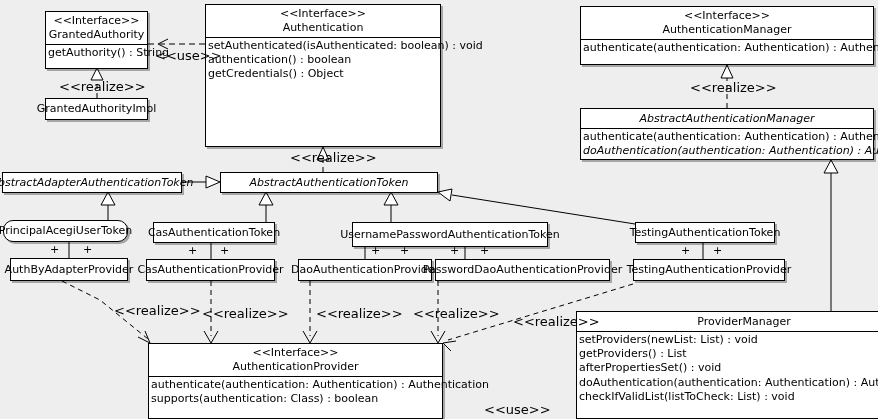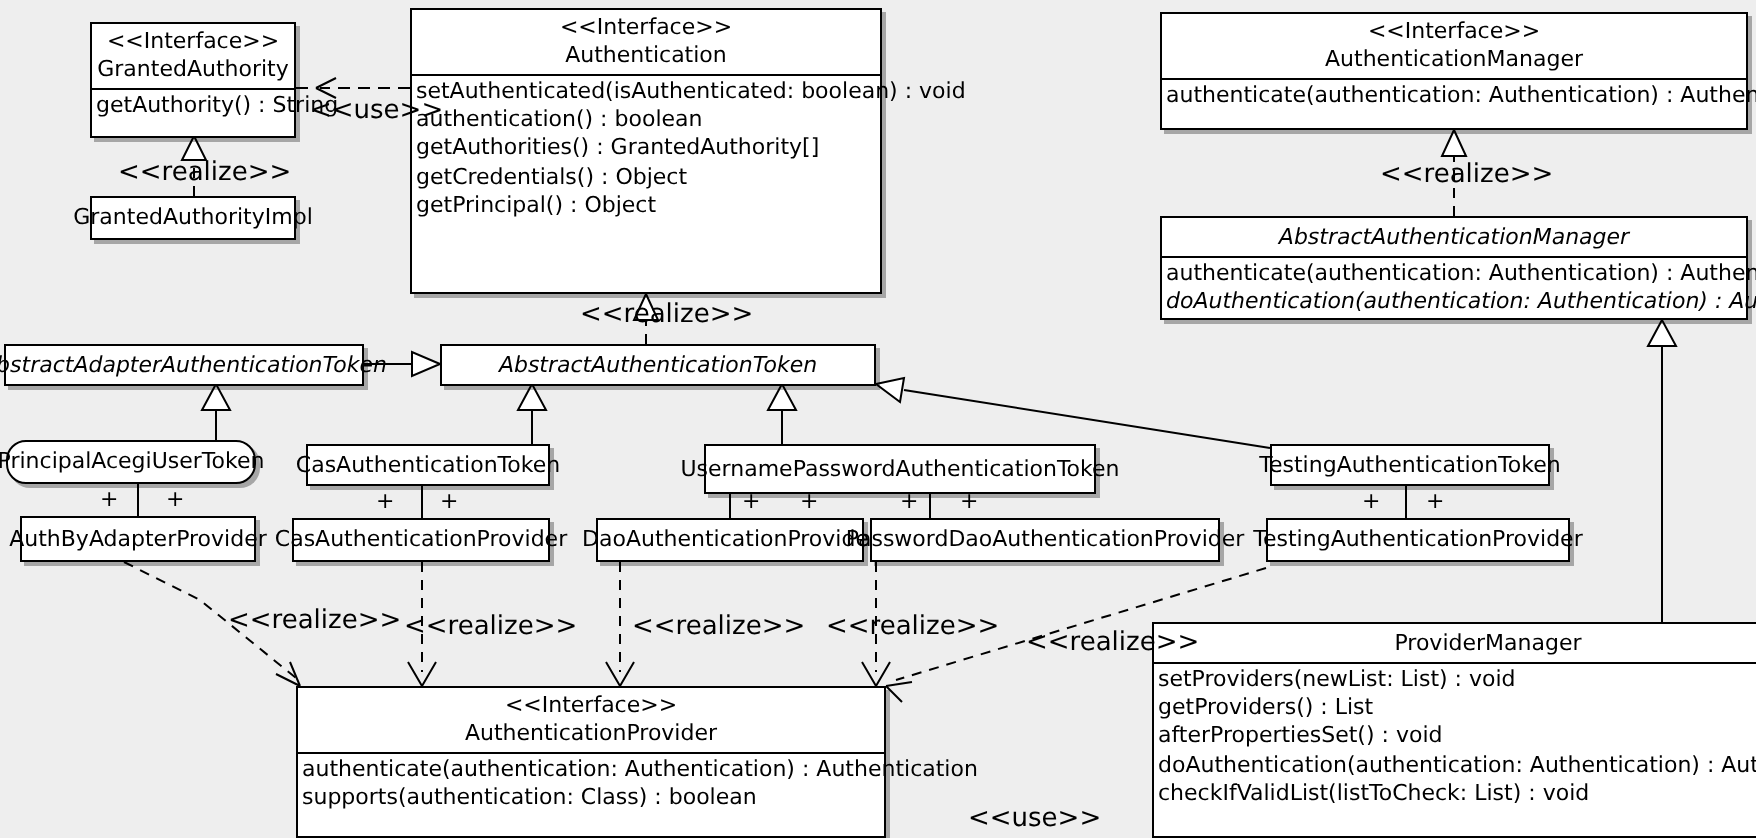--- a/index.html
+++ b/index.html
@@ -196,23 +196,21 @@
 
   <div class="uclass" style="left:205px;top:4px;width:236px;height:143px;">
     <div class="uhead">
       <span class="stereo">&lt;&lt;Interface&gt;&gt;</span>
       <span class="cname">Authentication</span>
     </div>
     <div class="usep"></div>
     <div class="ubody">
       <span class="m">setAuthenticated(isAuthenticated: boolean) : void</span>
       <span class="m">authentication() : boolean</span>
-      <span class="m">getAuthorities() : GrantedAuthority[]</span>
       <span class="m">getCredentials() : Object</span>
-      <span class="m">getPrincipal() : Object</span>
     </div>
   </div>
 
   <div class="uclass" style="left:580px;top:6px;width:294px;height:59px;">
     <div class="uhead">
       <span class="stereo">&lt;&lt;Interface&gt;&gt;</span>
       <span class="cname">AuthenticationManager</span>
     </div>
     <div class="usep"></div>
     <div class="ubody">

